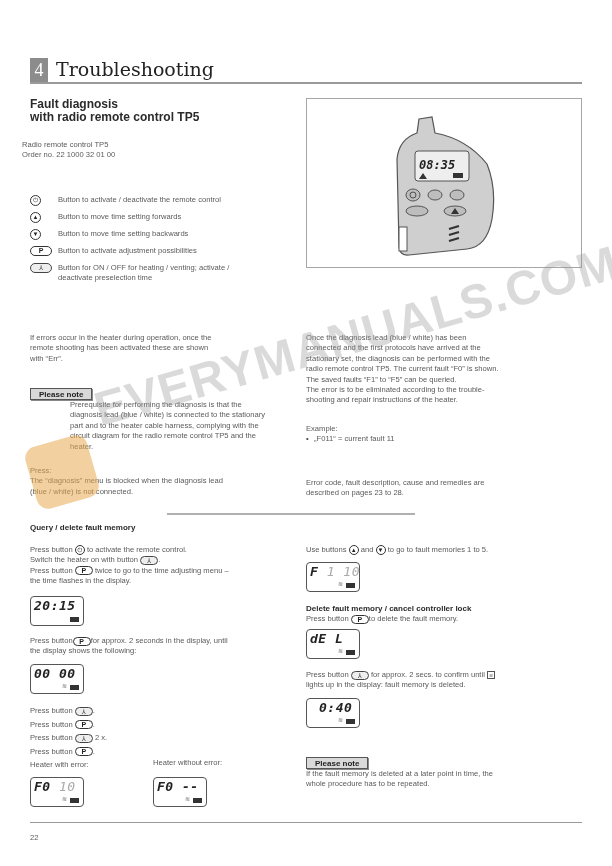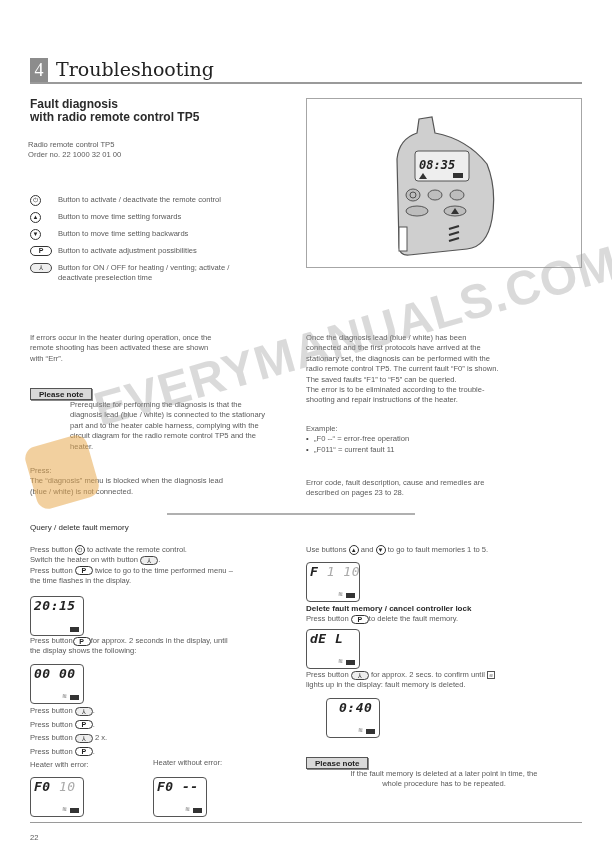--- a/index.html
+++ b/index.html
@@ -33,21 +33,21 @@
   
   .img-frame { left: 306px; top: 98px; width: 276px; height: 170px; border: 1px solid #a6a6a6; background: #fff; }
 
   .note-badge { display: inline-block; background: #d9d9d9; border: 1.2px solid #555; box-shadow: 1px 1px 0 #888;
                 font-size: 8px; font-weight: bold; color: #222; padding: 0 8px; height: 12px; line-height: 11px; }
 
   .mid-rule { left: 167px; top: 513px; width: 248px; height: 1.5px; background: #b0b0b0; }
   .foot-rule { left: 30px; top: 822px; width: 552px; height: 1px; background: #9a9a9a; }
 
   
-  .lcd { position: absolute; width: 54px; height: 40px; border: 1.2px solid #555; border-radius: 4px; background: #fff; }
+  .lcd { position: absolute; width: 54px; height: 30px; border: 1.2px solid #555; border-radius: 4px; background: #fff; }
   .lcd .digits { position: absolute; left: 3px; top: 1px; font-family: "DejaVu Sans Mono", monospace; font-weight: bold;
                  font-style: italic; font-size: 13px; line-height: 16px; color: #222; letter-spacing: 0.5px; white-space: pre; }
   .lcd .dim { color: #aaa; font-weight: normal; }
   .lcd .bat { position: absolute; right: 4px; bottom: 3px; width: 9px; height: 5px; background: #333; }
   .lcd .heat { position: absolute; right: 16px; bottom: 3px; font-size: 6px; line-height: 7px; color: #666; }
 
   .bul { padding-left: 8px; position: relative; }
   .bul::before { content: "•"; position: absolute; left: 0; top: 0; color: #444; }
 
   
@@ -60,21 +60,21 @@
 <body>
 
 <div class="abs chap-box">4</div>
 <div class="abs chap-title">Troubleshooting</div>
 <div class="abs chap-rule"></div>
 
 <div class="abs" style="left:30px; top:98px;">
   <div class="sec-title">Fault diagnosis</div>
   <div class="sec-title">with radio remote control TP5</div>
 </div>
-<div class="abs txt" style="left:28px; top:140px;">
+<div class="abs txt" style="left:22px; top:140px;">
   <div>Radio remote control TP5</div>
   <div>Order no. 22 1000 32 01 00</div>
 </div>
 
 <div class="legend-row txt" style="top:195px;">
   <span class="ico round">
       <span class="g">⏻</span>
     </span>
   <span class="lbl">Button to activate / deactivate the remote control</span>
 </div>
@@ -146,36 +146,35 @@
   <div>Once the diagnosis lead (blue / white) has been</div>
   <div>connected and the first protocols have arrived at the</div>
   <div>stationary set, the diagnosis can be performed with the</div>
   <div>radio remote control TP5. The current fault “F0” is shown.</div>
   <div>The saved faults “F1” to “F5” can be queried.</div>
   <div>The error is to be eliminated according to the trouble-</div>
   <div>shooting and repair instructions of the heater.</div>
 </div>
 <div class="abs txt" style="left:306px; top:424px; width:276px;">
   <div>Example:</div>
-  <div class="bul">„F0 --“  =  error-free operation</div>
   <div class="bul">„F011“  =  current fault 11</div>
 </div>
 <div class="abs txt" style="left:306px; top:478px; width:276px;">
   <div>Error code, fault description, cause and remedies are</div>
   <div>described on pages 23 to 28.</div>
 </div>
 
 <div class="abs mid-rule"></div>
 
-<div class="abs" style="left:30px; top:523px; font-size:8px; font-weight:normal; color:#2a2a2a;">Query / delete fault memory</div>
+<div class="abs" style="left:30px; top:523px; font-size:8px; font-weight:bold; color:#2a2a2a;">Query / delete fault memory</div>
 
 <div class="abs txt" style="left:30px; top:545px; width:270px;">
   <div><span>Press button</span> <span class="ico round" style="width:10px;height:10px;"><span class="g">⏻</span></span> <span>to activate the remote control.</span></div>
   <div><span>Switch the heater on with button</span> <span class="ico pill2" style="width:18px;height:9px;line-height:7px;">⅄</span><span>.</span></div>
-  <div><span>Press button</span> <span class="ico pill" style="width:18px;height:9px;line-height:7px;">P</span> <span>twice to go to the time performed menu –</span></div>
+  <div><span>Press button</span> <span class="ico pill" style="width:18px;height:9px;line-height:7px;">P</span> <span>twice to go to the time adjusting menu –</span></div>
   <div>the time flashes in the display.</div>
 </div>
 
 <div class="lcd" style="left:30px; top:596px;">
   <span class="digits">20:15</span>
   <span class="bat"></span>
 </div>
 
 <div class="abs txt" style="left:30px; top:636px; width:270px;">
   <div><span>Press button</span><span class="ico pill" style="width:18px;height:9px;line-height:7px;">P</span><span>for approx. 2 seconds in the display, until</span></div>
@@ -226,30 +225,30 @@
 <div class="lcd" style="left:306px; top:629px;">
   <span class="digits">dE L</span>
   <span class="heat">≋</span>
   <span class="bat"></span>
 </div>
 
 <div class="abs txt" style="left:306px; top:670px; width:276px;">
   <div><span>Press button</span> <span class="ico pill2" style="width:18px;height:9px;line-height:7px;">⅄</span> <span>for approx. 2 secs. to confirm until</span> <span class="ico" style="width:8px;height:8px;border:1px solid #555;font-size:5px;line-height:6px;text-align:center;">≋</span></div>
   <div>lights up in the display: fault memory is deleted.</div>
 </div>
-<div class="lcd" style="left:306px; top:698px;margin-left:20px;">
+<div class="lcd" style="left:306px; top:698px;">
   <span class="digits" style="left:12px;">0:40</span>
   <span class="heat">≋</span>
   <span class="bat"></span>
 </div>
 
 <div class="abs" style="left:306px; top:752px;">
   <span class="note-badge">Please note</span>
 </div>
-<div class="abs txt" style="left:306px; top:769px; width:276px;text-align:center;">
+<div class="abs txt" style="left:306px; top:769px; width:276px;">
   <div>If the fault memory is deleted at a later point in time, the</div>
   <div>whole procedure has to be repeated.</div>
 </div>
 
 <div class="abs foot-rule"></div>
 <div class="abs txt" style="left:30px; top:833px;">22</div>
 
 <div class="abs wm-logo"></div>
 <div class="abs wm">EVERYMANUALS.COM</div>
 

